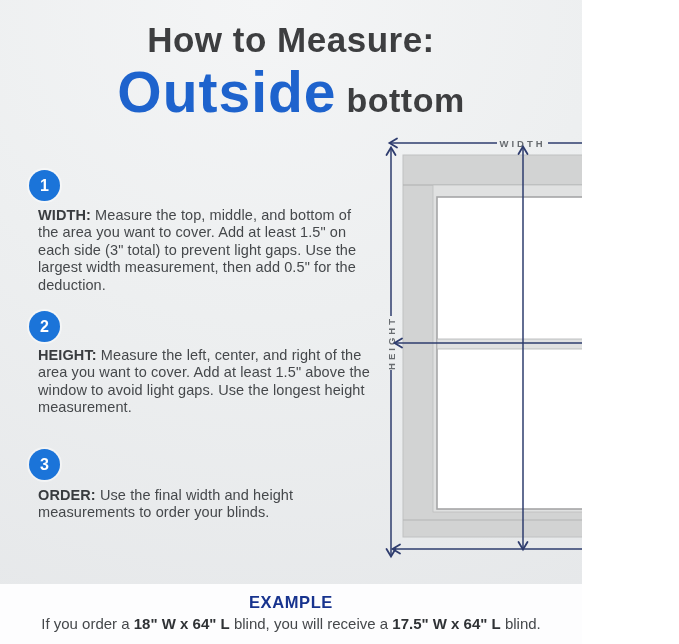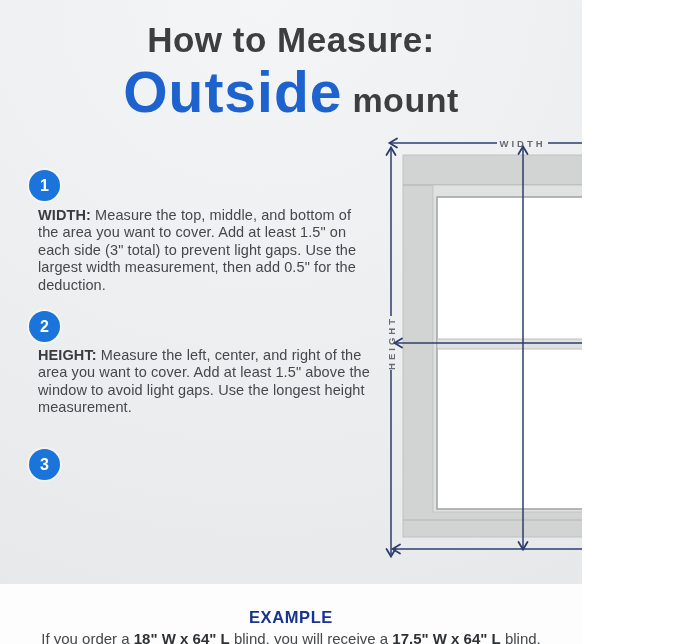--- a/index.html
+++ b/index.html
@@ -42,49 +42,50 @@
     font-family:"Liberation Sans",sans-serif;
     font-size:9.5px;font-weight:600;fill:var(--label-gray,#686c70);letter-spacing:3px;
   }
 
   
   .example-bar{
     position:absolute;left:0;top:584px;width:100%;height:60px;
     background:#fdfdfe;text-align:center;
   }
   .example-heading{
-    margin-top:24px;font-size:16.5px;font-weight:700;
+    margin-top:9px;font-size:16.5px;font-weight:700;
     color:var(--example-navy,#17338e);letter-spacing:.6px;
   }
   .example-text{margin-top:3px;font-size:15px;color:var(--body-text,#45484b);}
   .example-bold{font-weight:700;color:#2f3235;}
 </style>
 </head>
 <body>
 
 <div class="canvas">
 
   <div class="title-block">
     <div class="title-line1">How to Measure:</div>
-    <div class="title-line2"><span class="title-highlight">Outside</span><span class="title-suffix"> mount</span></div>
+    <div class="title-line2"><span class="title-highlight">Outside</span><span class="title-suffix"> bottom</span></div>
   </div>
 
   <div class="step-circle s1c">
       <span>1</span>
     </div>
   <div class="step-text s1t"><span class="step-label">WIDTH:</span><span> Measure the top, middle, and bottom of the area you want to cover. Add at least 1.5" on each side (3" total) to prevent light gaps. Use the largest width measurement, then add 0.5" for the deduction.</span></div>
 
   <div class="step-circle s2c">
       <span>2</span>
     </div>
   <div class="step-text s2t"><span class="step-label">HEIGHT:</span><span> Measure the left, center, and right of the area you want to cover. Add at least 1.5" above the window to avoid light gaps. Use the longest height measurement.</span></div>
 
   <div class="step-circle s3c">
       <span>3</span>
     </div>
+  <div class="step-text s3t"><span class="step-label">ORDER:</span><span> Use the final width and height measurements to order your blinds.</span></div>
 
   <svg class="diagram" width="282" height="426" viewBox="0 0 282 426">
     <defs>
       <marker id="ah" viewBox="0 0 12 12" refX="9" refY="6" markerWidth="8" markerHeight="8" orient="auto-start-reverse">
         <path d="M2,1.5 L9.5,6 L2,10.5" fill="none" stroke="var(--arrow-navy,#2e3c6e)" stroke-width="1.8" stroke-linecap="round"></path>
       </marker>
     </defs>
 
     <g>
       <rect x="20" y="19" width="240" height="382" fill="var(--frame-gray,#d2d3d3)" stroke="#c0c1c2"></rect>

